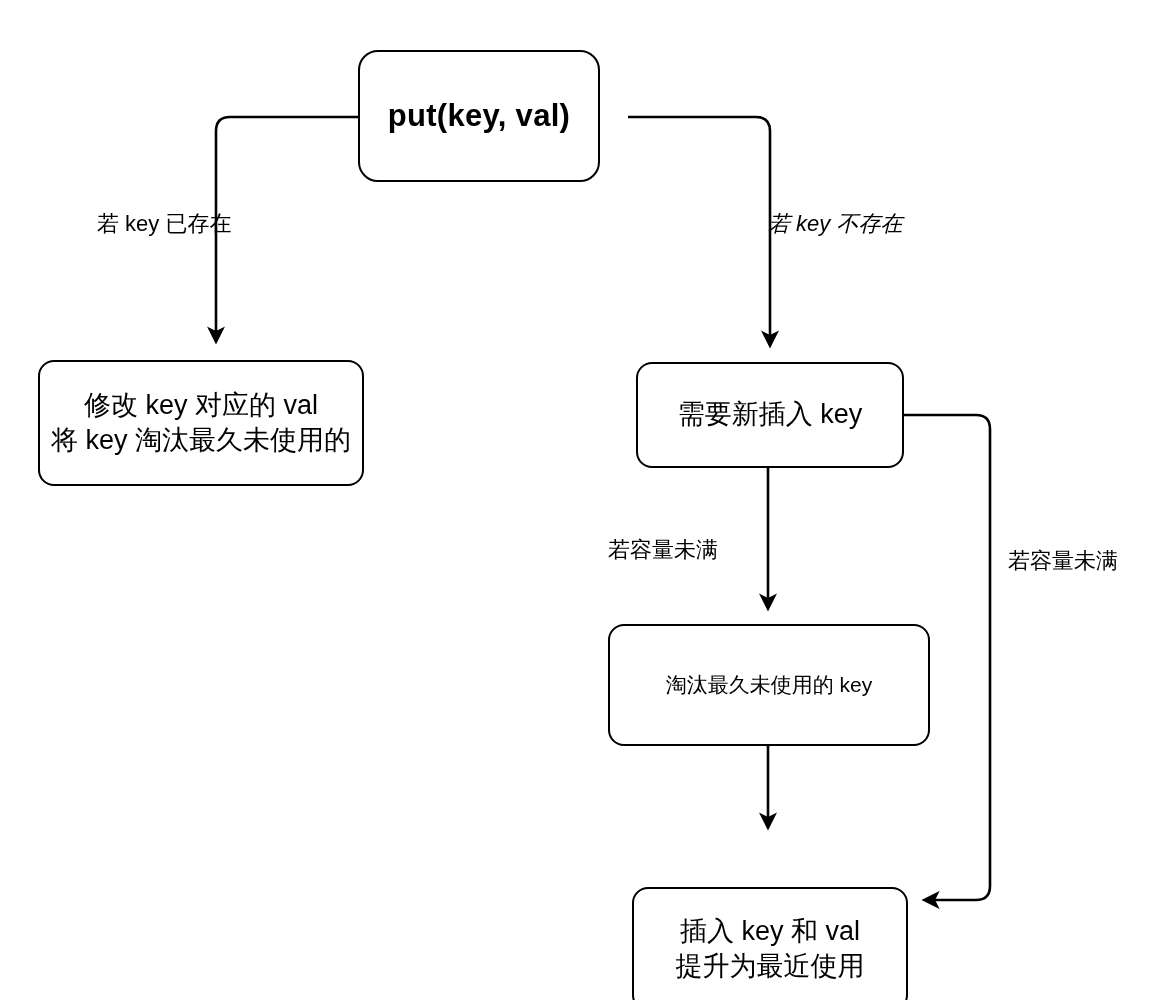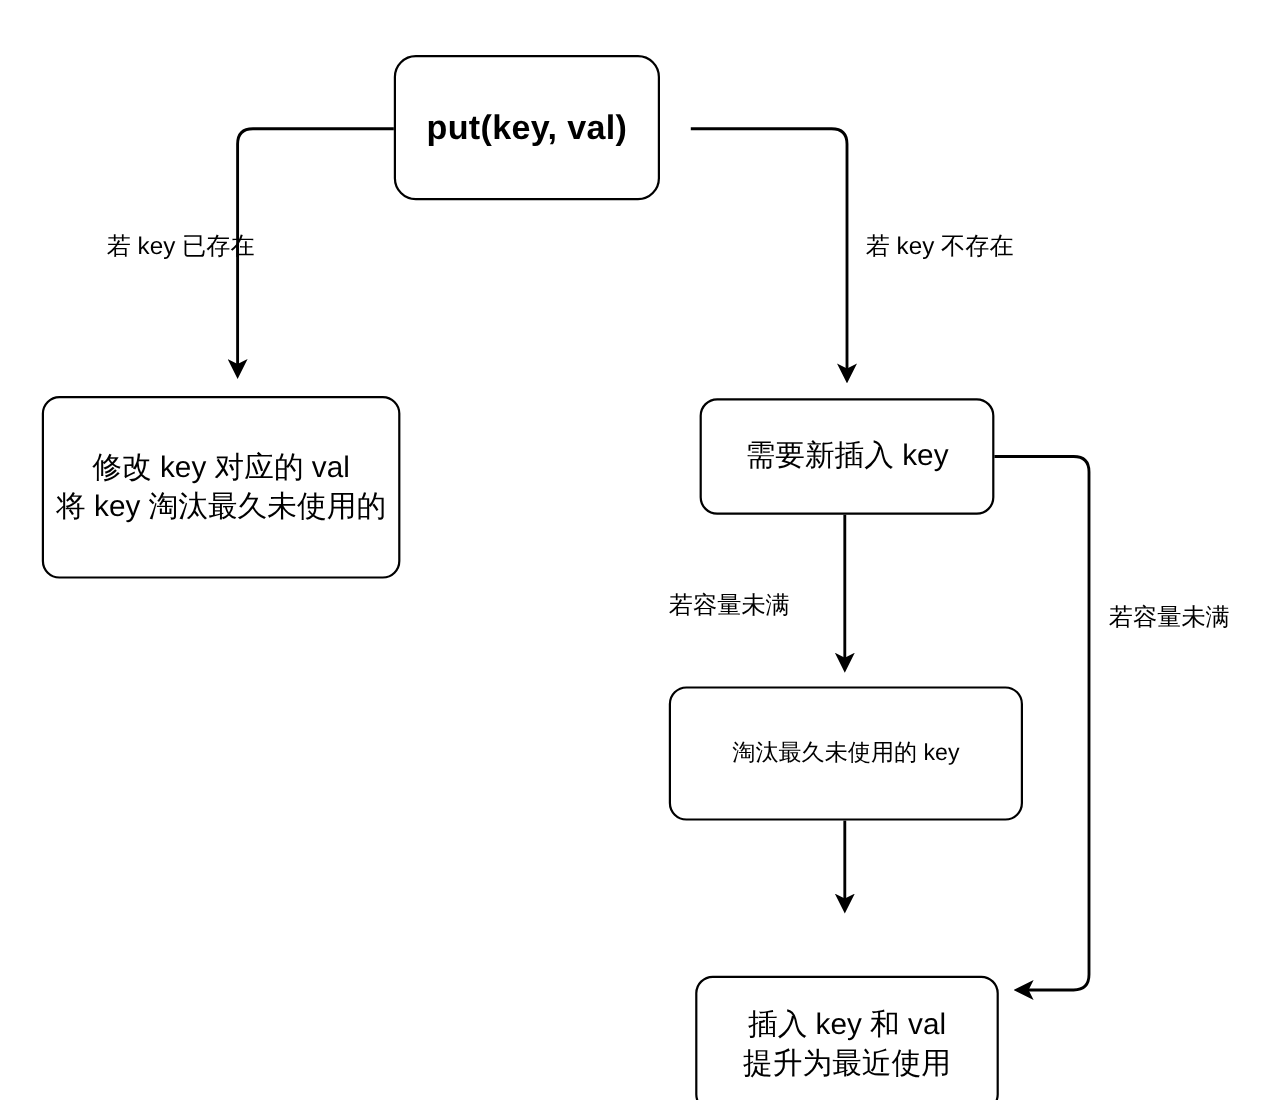--- a/index.html
+++ b/index.html
@@ -52,21 +52,21 @@
   }
   .node-start .line {
     font-size: 31px;
     font-weight: bold;
     letter-spacing: 0.3px;
   }
   .node-update {
     left: 38px;
     top: 360px;
     width: 326px;
-    height: 166px;
+    height: 126px;
   }
   .node-update .line {
     font-size: 27px;
   }
   .node-insert-need {
     left: 636px;
     top: 362px;
     width: 268px;
     height: 106px;
     text-align: right;
@@ -94,21 +94,21 @@
     font-size: 27px;
   }
   .edge-label {
     position: absolute;
     font-size: 22px;
     color: #000000;
     white-space: nowrap;
     z-index: 3;
   }
   .lbl-key-exists { left: 53px;  top: 209px; margin-left: 44px; }
-  .lbl-key-absent { left: 787px; top: 209px; }
+  .lbl-key-absent { left: 768px; top: 209px; font-style: italic; }
   .lbl-cap-full   { left: 608px; top: 535px; }
   .lbl-cap-free   { left: 1008px; top: 546px; }
 </style>
 </head>
 <body>
 
 <div id="canvas">
 
   <svg id="edges" viewBox="0 0 1168 1000" xmlns="http://www.w3.org/2000/svg">
     <defs>

